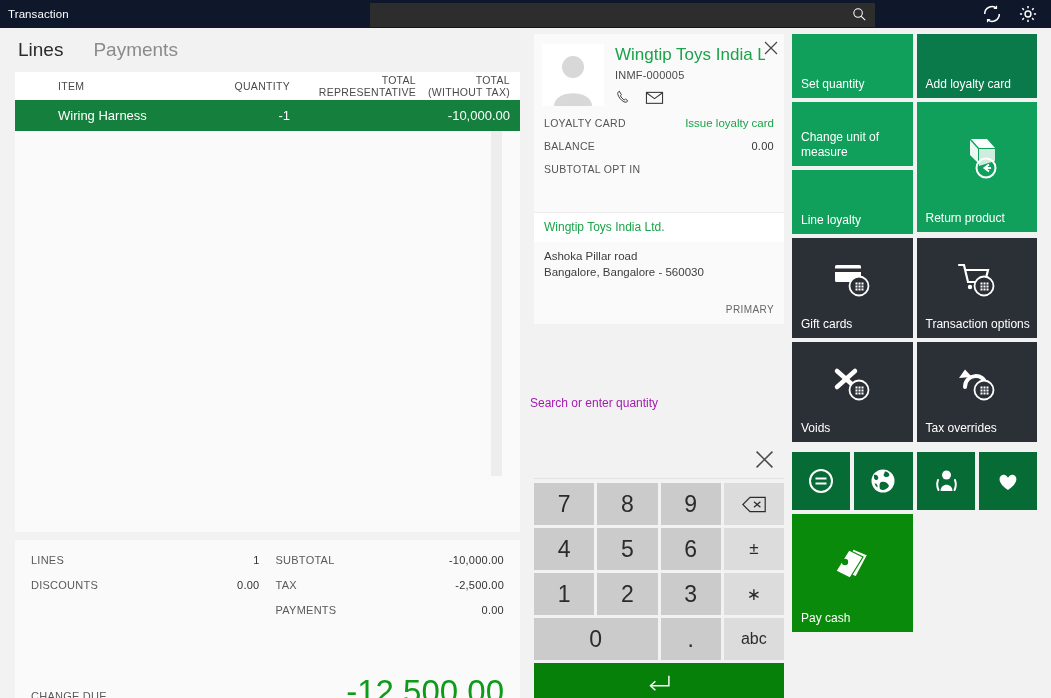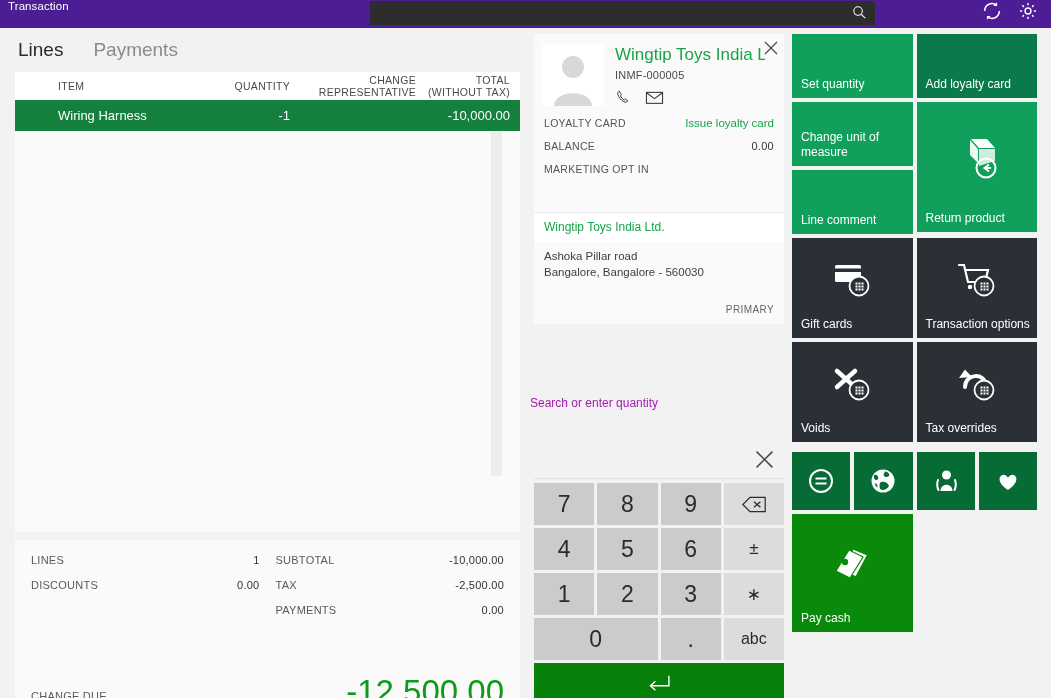--- a/index.html
+++ b/index.html
@@ -6,21 +6,21 @@
   html, body {
     width: 1051px; height: 698px;
     background: #f2f2f2;
     font-family: "Liberation Sans", sans-serif;
     overflow: hidden;
   }
 
   
   .topbar {
     position: absolute; top: 0; left: 0; width: 1051px; height: 28px;
-    background: #4c1d95; display: flex; align-items: flex-start;
+    background: #0f172a; display: flex; align-items: center;
   }
   .topbar-title {
     width: 370px; color: #fff; font-size: 11.5px;
     padding-left: 8px; letter-spacing: .1px; white-space: nowrap;
   }
   .searchbox {
     width: 505px; height: 24px; margin-top: 1px;
     background: #2d2d2d; position: relative; cursor: text;
   }
   .searchbox .sv {
@@ -211,21 +211,21 @@
 <div class="left">
   <div class="tabs">
     <div class="tab">Lines</div>
     <div class="tab inactive">Payments</div>
   </div>
 
   <div class="lines-card">
     <div class="lines-head">
       <div class="c-item">ITEM</div>
       <div class="c-qty">QUANTITY</div>
-      <div class="c-rep">CHANGE REPRESENTATIVE</div>
+      <div class="c-rep">TOTAL REPRESENTATIVE</div>
       <div class="c-tot">TOTAL (WITHOUT TAX)</div>
     </div>
     <div class="lines-body">
       <div class="line-row">
         <div class="c-item">Wiring Harness</div>
         <div class="c-qty">-1</div>
         <div class="c-rep"></div>
         <div class="c-tot">-10,000.00</div>
       </div>
       <div class="scrolltrack"></div>
@@ -296,21 +296,21 @@
 
     <div class="kv">
       <span>LOYALTY CARD</span>
       <span class="link">Issue loyalty card</span>
     </div>
     <div class="kv">
       <span>BALANCE</span>
       <span class="val">0.00</span>
     </div>
     <div class="kv">
-      <span>MARKETING OPT IN</span>
+      <span>SUBTOTAL OPT IN</span>
       <span class="val"></span>
     </div>
 
     <div class="addr-block">
       <div class="addr-name">Wingtip Toys India Ltd.</div>
     </div>
     <div class="addr-line">
       <div>Ashoka Pillar road</div>
       <div>Bangalore, Bangalore - 560030</div>
       <div class="primary-tag">PRIMARY</div>
@@ -382,21 +382,21 @@
           </g>
           <circle cx="35" cy="32" r="9.5" fill="none" stroke="#fff" stroke-width="2"></circle>
           <path d="M38 28.5 L33.5 32 L38 35.5" fill="none" stroke="#fff" stroke-width="2"></path>
           <line x1="33.5" y1="32" x2="40" y2="32" stroke="#fff" stroke-width="2"></line>
         </svg>
       </span>
       <span class="lbl">Return product</span>
     </div>
 
     <div class="tile g-mid h-small">
-      <span class="lbl">Line comment</span>
+      <span class="lbl">Line loyalty</span>
     </div>
 
     <div class="tile d-tile h-sq">
       <span class="ico">
         <svg width="50" height="42" viewBox="0 0 50 42">
           <rect x="8" y="6" width="26" height="17" rx="1.5" fill="#fff"></rect>
           <rect x="8" y="9.5" width="26" height="3.5" fill="#2b2f36"></rect>
           <circle cx="32" cy="27" r="9.5" fill="#2b2f36" stroke="#fff" stroke-width="1.8"></circle>
           <g fill="#fff">
             <rect x="28.5" y="23.5" width="2" height="2"></rect>

